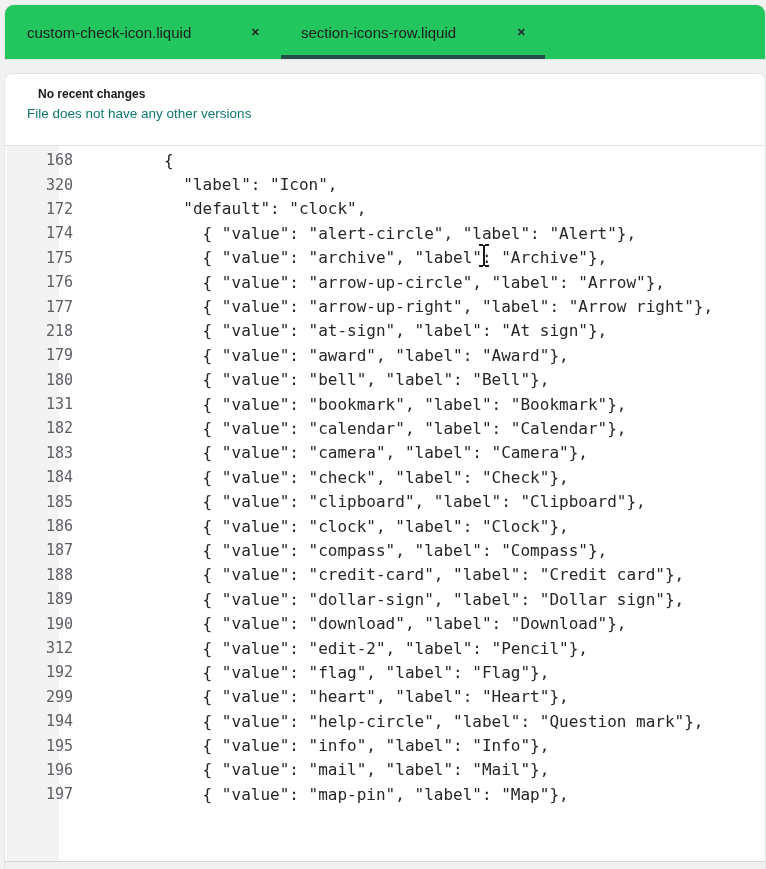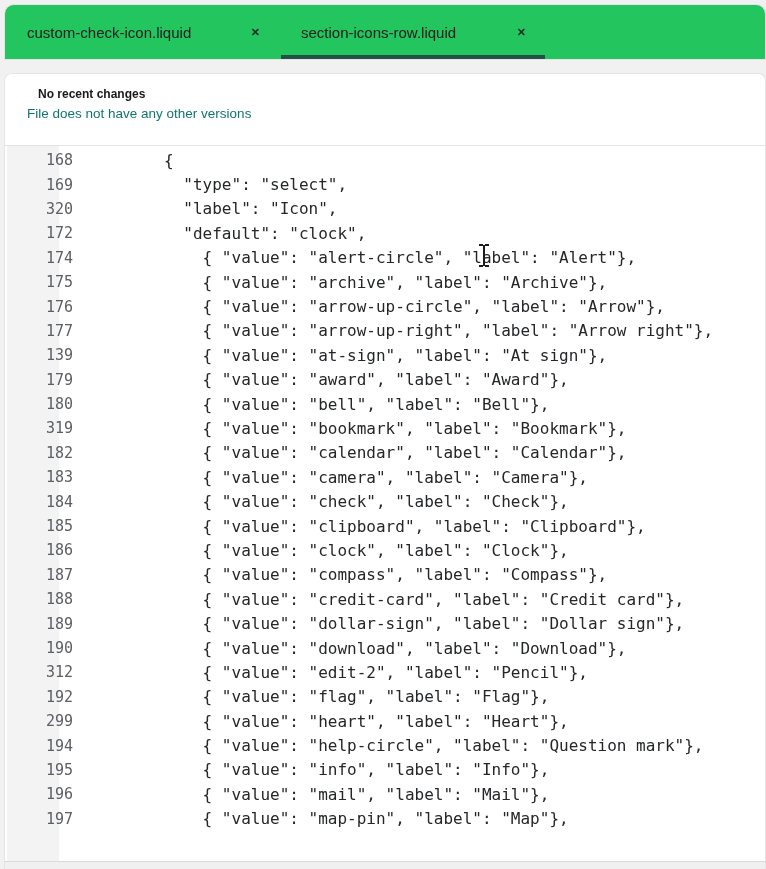--- a/index.html
+++ b/index.html
@@ -138,24 +138,20 @@
     <p class="panel-subtitle">File does not have any other versions</p>
   </div>
   <div class="editor">
     <div class="gutter-bg"></div>
     <div class="code-rows">
         <div class="row">
           <span class="ln">168</span>
           <span class="code">        {</span>
         </div>
         <div class="row">
-          <span class="ln">169</span>
-          <span class="code">          "type": "select",</span>
-        </div>
-        <div class="row">
           <span class="ln">320</span>
           <span class="code">          "label": "Icon",</span>
         </div>
         <div class="row">
           <span class="ln">172</span>
           <span class="code">          "default": "clock",</span>
         </div>
         <div class="row">
           <span class="ln">174</span>
           <span class="code">            { "value": "alert-circle", "label": "Alert"},</span>
@@ -166,33 +162,33 @@
         </div>
         <div class="row">
           <span class="ln">176</span>
           <span class="code">            { "value": "arrow-up-circle", "label": "Arrow"},</span>
         </div>
         <div class="row">
           <span class="ln">177</span>
           <span class="code">            { "value": "arrow-up-right", "label": "Arrow right"},</span>
         </div>
         <div class="row">
-          <span class="ln">139</span>
+          <span class="ln">218</span>
           <span class="code">            { "value": "at-sign", "label": "At sign"},</span>
         </div>
         <div class="row">
           <span class="ln">179</span>
           <span class="code">            { "value": "award", "label": "Award"},</span>
         </div>
         <div class="row">
           <span class="ln">180</span>
           <span class="code">            { "value": "bell", "label": "Bell"},</span>
         </div>
         <div class="row">
-          <span class="ln">319</span>
+          <span class="ln">131</span>
           <span class="code">            { "value": "bookmark", "label": "Bookmark"},</span>
         </div>
         <div class="row">
           <span class="ln">182</span>
           <span class="code">            { "value": "calendar", "label": "Calendar"},</span>
         </div>
         <div class="row">
           <span class="ln">183</span>
           <span class="code">            { "value": "camera", "label": "Camera"},</span>
         </div>

